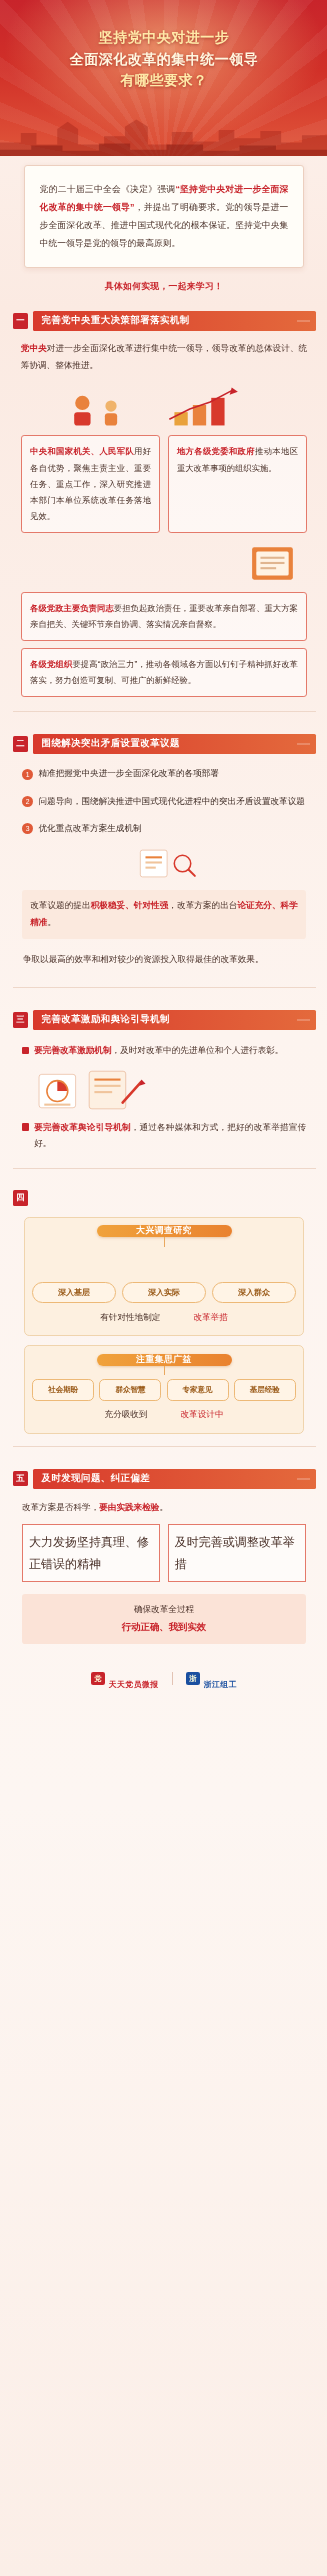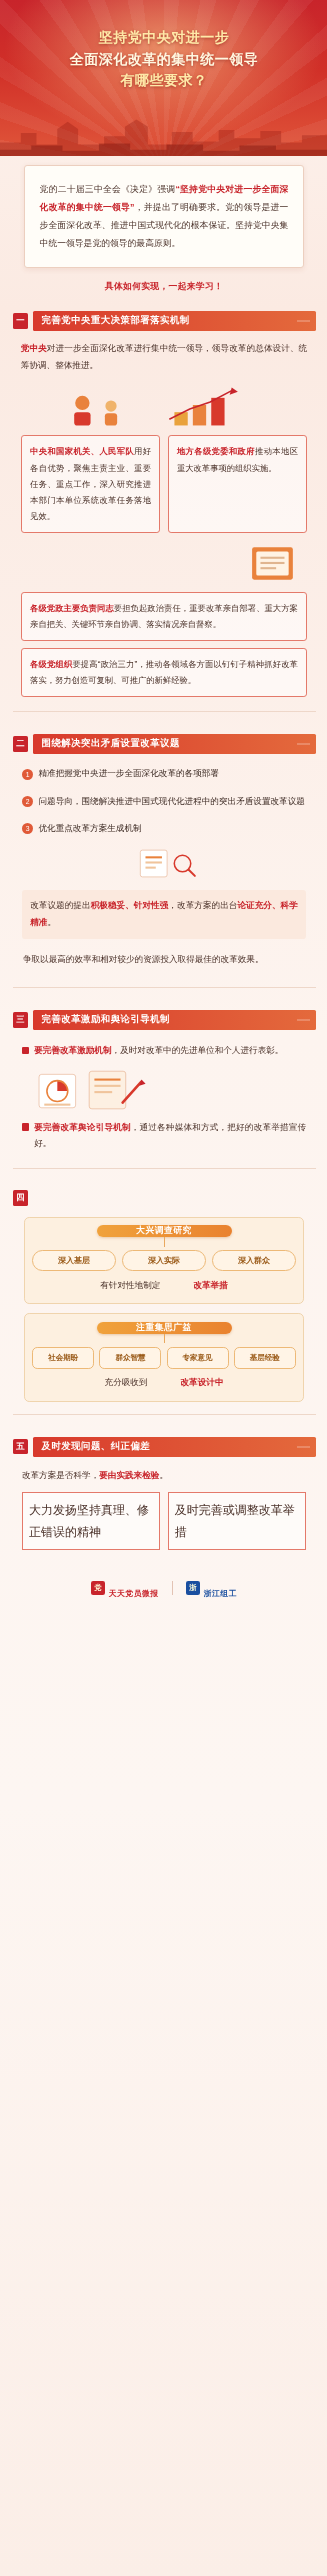--- a/index.html
+++ b/index.html
@@ -169,27 +169,27 @@
     color: #fff; font-weight: bold; font-size: 8.8px;
     text-align: center; padding: 0 0; border-radius: 11.4px;
     margin: 0 auto; width: 135px; letter-spacing: 0.5px;
     box-shadow: 0 1px 2.6px rgba(190,110,40,.3);
   }
   .vline { width: 1px; height: 9.4px; background: #e9a85f; margin: 0 auto; }
   .trio { display: flex; gap: 6.2px; justify-content: center; margin-top: 3.1px; }
   .trio .cell {
     flex: 1 1 0; background: #fff4e6; border: 0.8px solid #edb977;
     border-radius: 10.4px; text-align: center; padding: 4.2px 0;
-    font-size: 8px; color: #9a5a18; font-weight: bold;
+    font-size: 8px; color: #9a5a18; font-weight: bold; margin-top: 32px;
   }
   .flow-note {
     text-align: center; font-size: 8.6px; color: #4a3129;
     padding: 8.3px 0 2.1px 0;
   }
-  .flow-note .em { color: #c8242b; font-weight: bold; margin-left: 33px; }
+  .flow-note .em { color: #c8242b; font-weight: normal; margin-left: 33px; }
   .quad { display: flex; gap: 5.2px; justify-content: center; margin-top: 4.2px; }
   .quad .cell {
     flex: 1 1 0; background: #fff4e6; border: 0.8px solid #edb977;
     border-radius: 5.2px; text-align: center; padding: 4.2px 1px;
     font-size: 7.5px; color: #9a5a18; font-weight: bold; line-height: 1.5;
   }
   .panel4 {
     background: #fdf0e0; border-radius: 5.2px; padding: 7.3px 7.3px 9.4px 7.3px;
     border: 0.5px solid #f0d4ad;
   }
@@ -433,20 +433,24 @@
 
     <div class="s5-para">
       <span>改革方案是否科学，</span><span class="em">要由实践来检验</span><span>。</span>
     </div>
 
     <div class="s5-two">
       <div class="cell">大力发扬坚持真理、修正错误的精神</div>
       <div class="cell">及时完善或调整改革举措</div>
     </div>
 
+    <div class="s5-final">
+      <div>确保改革全过程</div>
+      <div class="em">行动正确、我到实效</div>
+    </div>
   </div>
 
   <div class="footer">
     <div class="brand">
       <div class="mark">党</div>
       <div class="txt">天天党员微报</div>
     </div>
     <div class="hr-sep"></div>
     <div class="brand blue">
       <div class="mark">浙</div>

